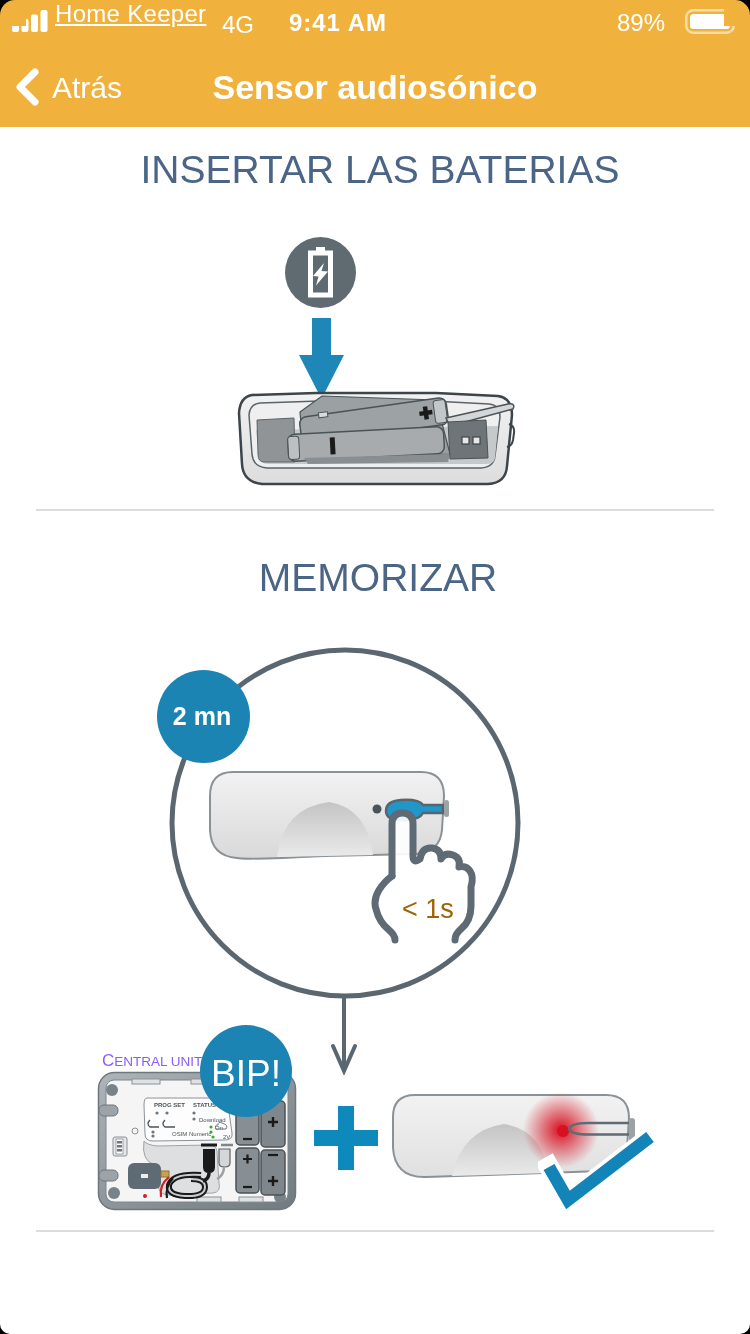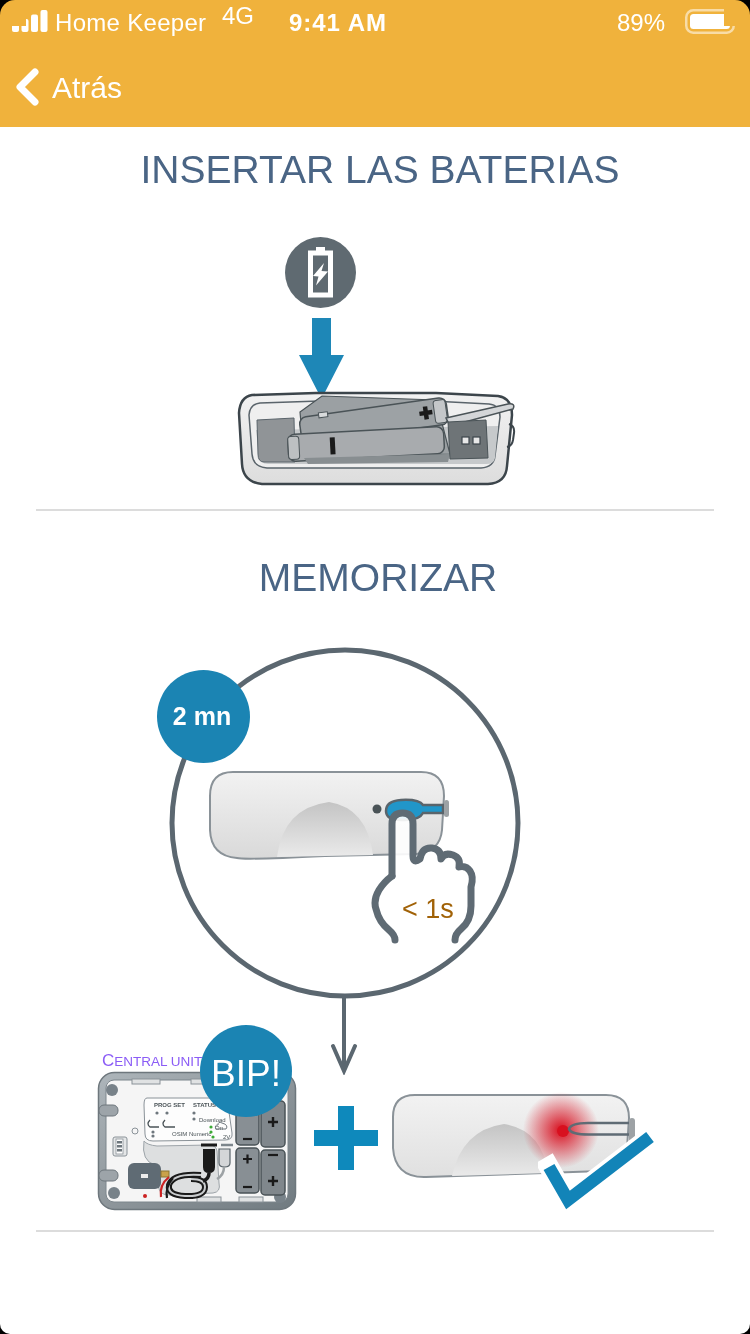--- a/index.html
+++ b/index.html
@@ -31,34 +31,35 @@
   <div class="corner r">
       <div class="in"></div>
     </div>
 
   <svg class="abs" style="left:12px;top:10px;" width="36" height="22" viewBox="0 0 36 22">
     <rect x="0" y="13" width="7" height="9" rx="2" fill="#fff"></rect>
     <rect x="9.5" y="9" width="7" height="13" rx="2" fill="#fff"></rect>
     <rect x="19" y="4.5" width="7" height="17.5" rx="2" fill="#fff"></rect>
     <rect x="28.5" y="0" width="7" height="22" rx="2" fill="#fff"></rect>
   </svg>
-  <div class="abs st" style="left:55px;top:9px;letter-spacing:0.3px;">Home Keeper</div>
-  <div class="abs st" style="left:222px;top:2px;">4G</div>
+  <div class="abs st" style="left:55px;top:0;letter-spacing:0.3px;text-decoration:underline;">Home Keeper</div>
+  <div class="abs st" style="left:222px;top:11px;">4G</div>
   <div class="abs st" style="left:0;top:9px;width:668px;text-align:center;font-weight:bold;letter-spacing:1px;text-indent:8px;">9:41 AM</div>
   <div class="abs st" style="left:617px;top:9px;">89%</div>
   <svg class="abs" style="left:685px;top:9px;" width="55" height="25" viewBox="0 0 55 25">
     <rect x="1.25" y="1.25" width="47.5" height="22.5" rx="7" fill="none" stroke="#ffffff" stroke-opacity="0.55" stroke-width="2.5"></rect>
     <rect x="5" y="5" width="40" height="15" rx="3.5" fill="#fff"></rect>
     <path d="M51 9 Q54.5 10.2 54.5 12.5 Q54.5 14.8 51 16 Z" fill="#ffffff" fill-opacity="0.55"></path>
   </svg>
 
   <svg class="abs" style="left:13px;top:68px;" width="26" height="38" viewBox="0 0 26 38">
     <path d="M22 4 L7 19 L22 34" fill="none" stroke="#fff" stroke-width="7" stroke-linecap="round" stroke-linejoin="round"></path>
   </svg>
   <div class="abs st" style="left:52px;top:71px;font-size:30px;">Atrás</div>
+  <div class="abs navtitle" style="left:0;top:68px;width:750px;text-align:center;">Sensor audiosónico</div>
 
   <div class="h1" style="top:148px;left:5px;">INSERTAR LAS BATERIAS</div>
 
   <svg class="abs" style="left:285px;top:237px;" width="71" height="71" viewBox="0 0 71 71">
     <circle cx="35.5" cy="35.5" r="35.5" fill="#5F6A71"></circle>
     <rect x="31" y="10" width="9" height="6" fill="#fff"></rect>
     <rect x="25.5" y="16" width="20" height="42" fill="none" stroke="#fff" stroke-width="5"></rect>
     <path d="M39 26 L28 39 L33.5 39.5 L31 48.5 L43 34.5 L36.5 34 Z" fill="#fff"></path>
   </svg>
 

